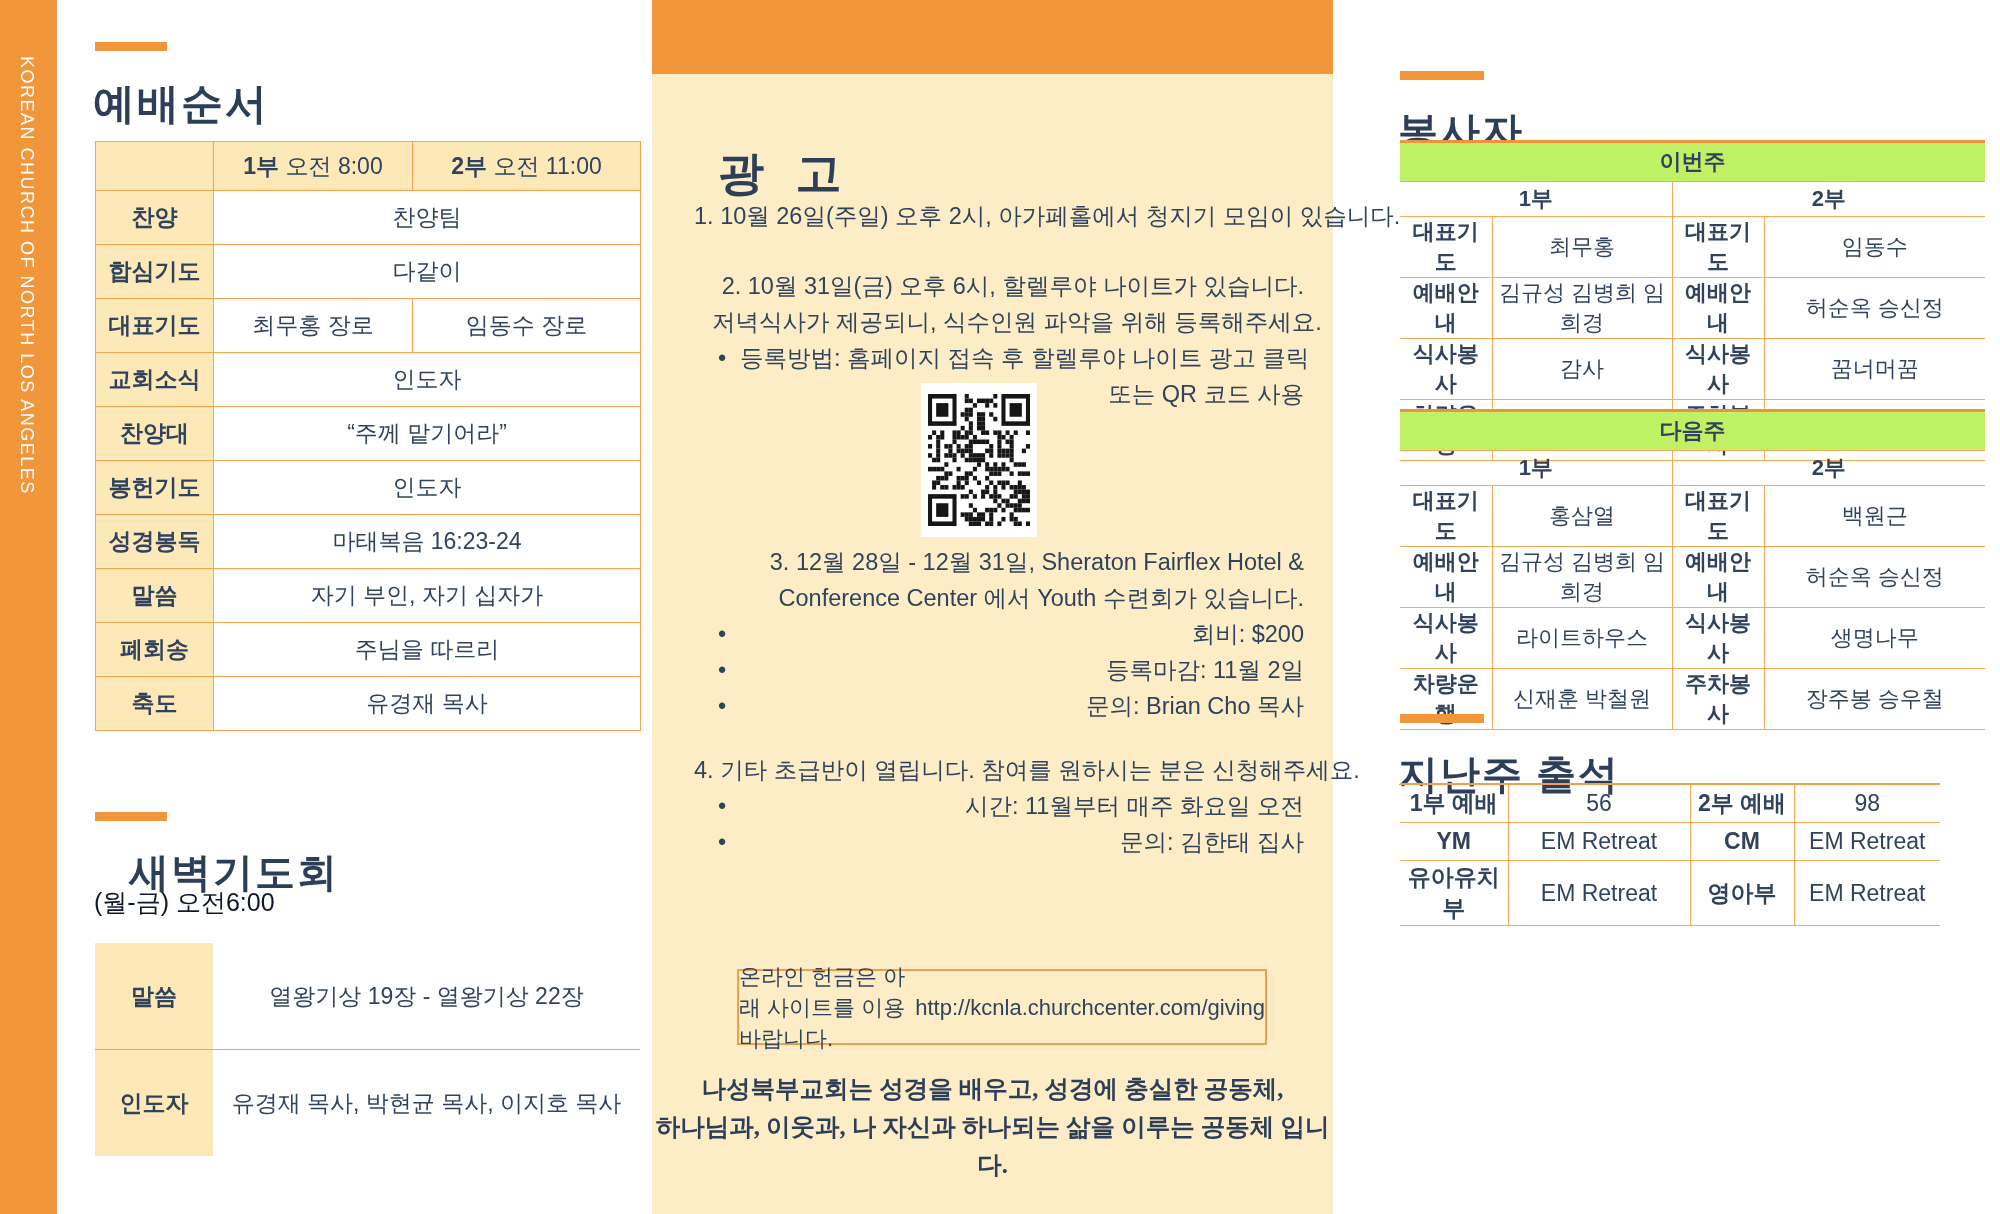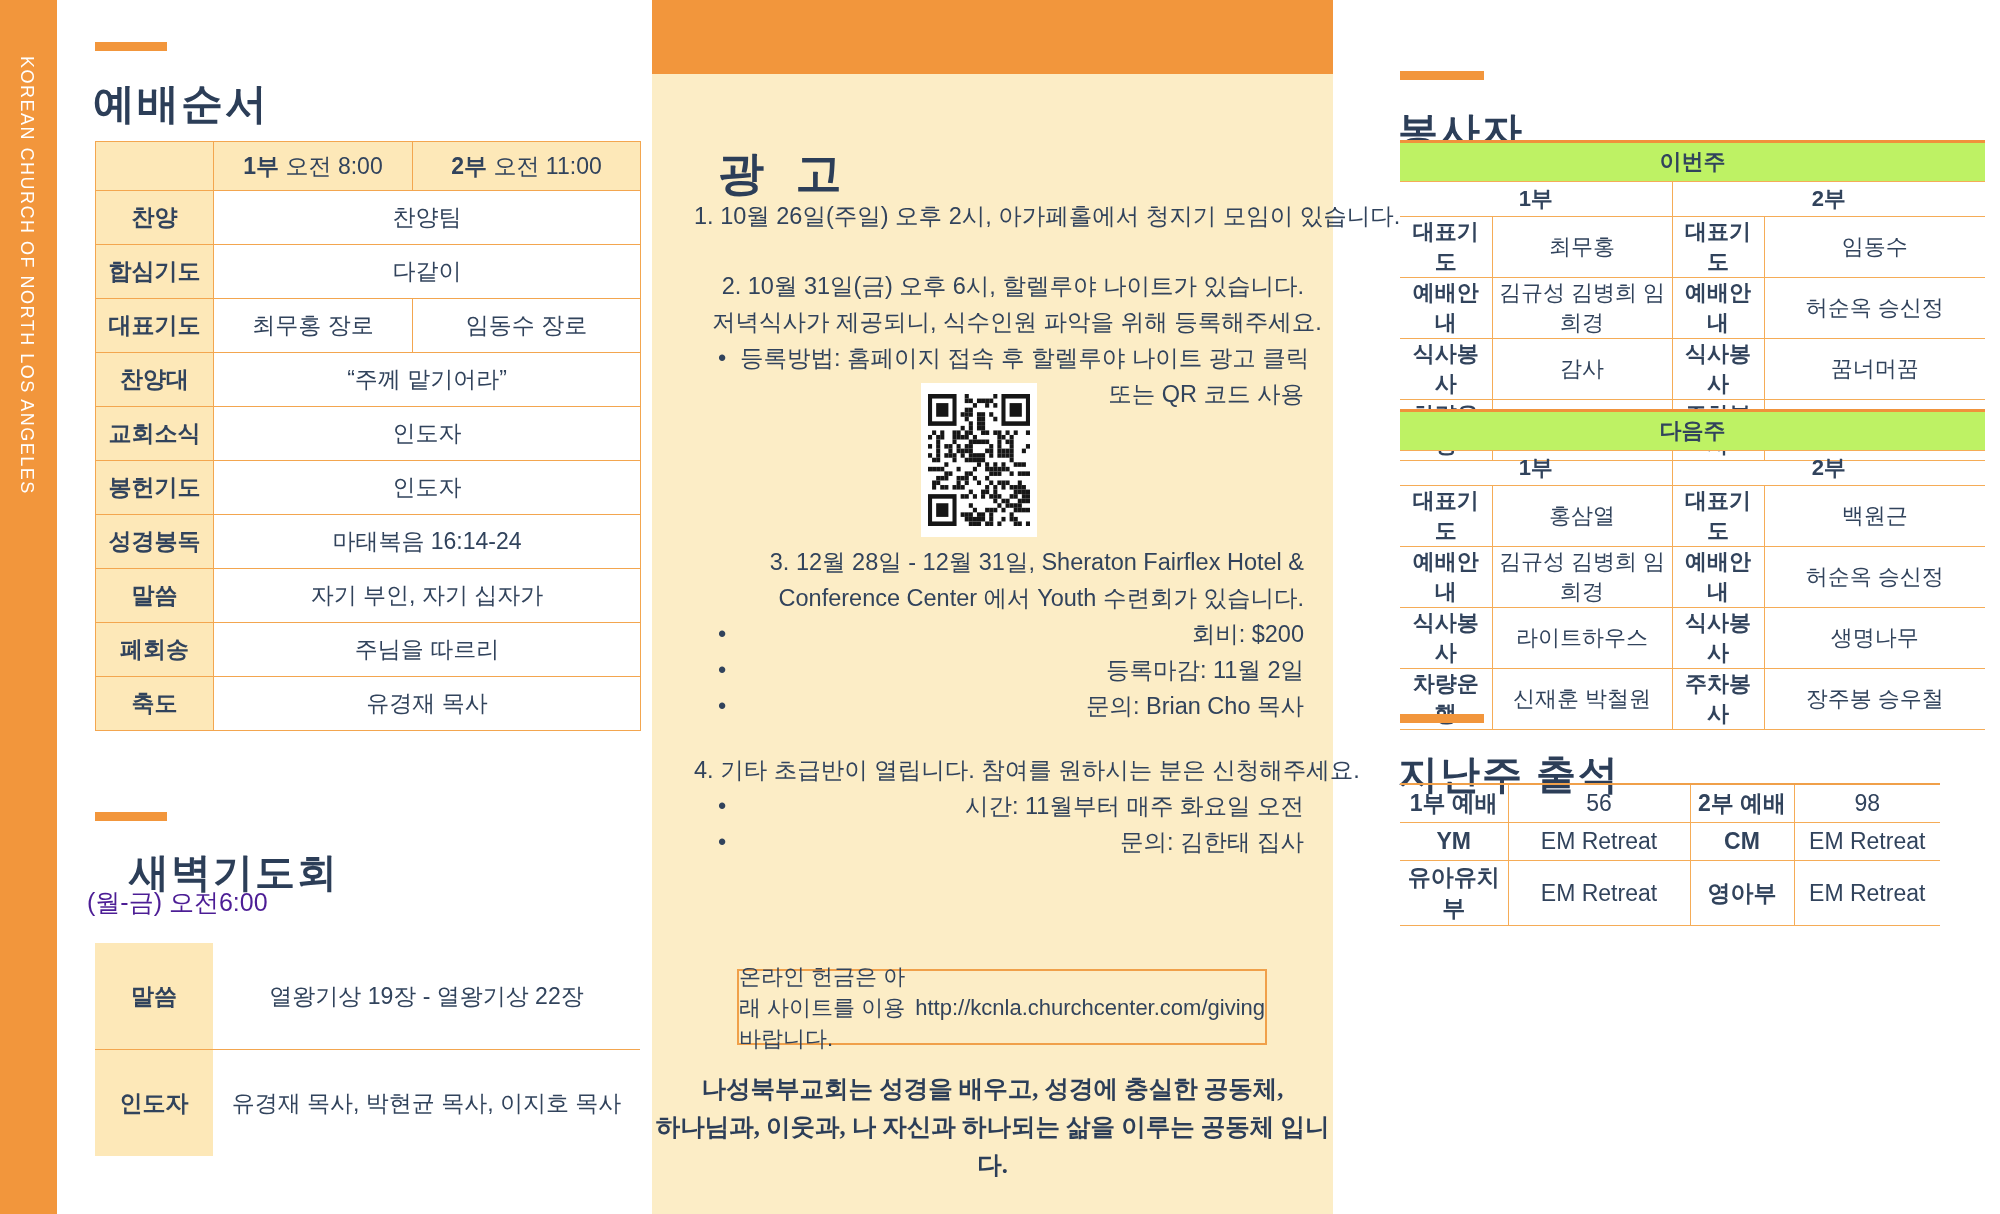--- a/index.html
+++ b/index.html
@@ -16,21 +16,21 @@
   }
   
   .accent{position:absolute;height:9px;background:#F2963C;}
   .page-title{position:absolute;font-size:42px;letter-spacing:2px;}
   
   #worship-table{position:absolute;left:95px;top:141px;width:545px;border-collapse:collapse;table-layout:fixed;font-size:23px;}
   #worship-table td{border:1px solid #F3A64F;text-align:center;vertical-align:middle;height:53px;padding:0 4px;background:#fff;}
   #worship-table td.lab{background:#FDE8B8;font-weight:bold;}
   #worship-table tr.hdr td{background:#FDE8B8;height:48px;}
   .b{font-weight:bold;}
-  #dawn-sub{position:absolute;left:87px;top:886px;font-size:25px;color:#4c1d95;}
+  #dawn-sub{position:absolute;left:94px;top:886px;font-size:25px;color:#0f172a;}
   #dawn-table{position:absolute;left:95px;top:943px;width:545px;border-collapse:collapse;table-layout:fixed;font-size:23px;}
   #dawn-table td{height:104px;text-align:center;vertical-align:middle;border:none;}
   #dawn-table td.lab{background:#FDE8B8;font-weight:bold;}
   #dawn-table tr:first-child td{border-bottom:1px solid #F3A64F;}
   
   #middle{position:absolute;left:652px;top:0;width:681px;height:1214px;background:#FCEDC6;}
   #middle .band{position:absolute;left:0;top:0;width:681px;height:74px;background:#F2963C;}
   #ad-title{position:absolute;left:66px;top:112px;font-size:46px;letter-spacing:10px;}
   #ad-body{position:absolute;left:42px;top:198px;width:610px;font-size:23.5px;line-height:36px;}
   .ln{white-space:nowrap;text-align:right;}
@@ -90,34 +90,34 @@
   <tr>
         <td class="lab">합심기도</td>
         <td colspan="2">다같이</td>
       </tr>
   <tr>
         <td class="lab">대표기도</td>
         <td>최무홍 장로</td>
         <td>임동수 장로</td>
       </tr>
   <tr>
+        <td class="lab">교회소식</td>
+        <td colspan="2">인도자</td>
+      </tr>
+  <tr>
         <td class="lab">찬양대</td>
         <td colspan="2">“주께 맡기어라”</td>
       </tr>
   <tr>
-        <td class="lab">교회소식</td>
-        <td colspan="2">인도자</td>
-      </tr>
-  <tr>
         <td class="lab">봉헌기도</td>
         <td colspan="2">인도자</td>
       </tr>
   <tr>
         <td class="lab">성경봉독</td>
-        <td colspan="2">마태복음 16:14-24</td>
+        <td colspan="2">마태복음 16:23-24</td>
       </tr>
   <tr>
         <td class="lab">말씀</td>
         <td colspan="2">자기 부인, 자기 십자가</td>
       </tr>
   <tr>
         <td class="lab">폐회송</td>
         <td colspan="2">주님을 따르리</td>
       </tr>
   <tr>

